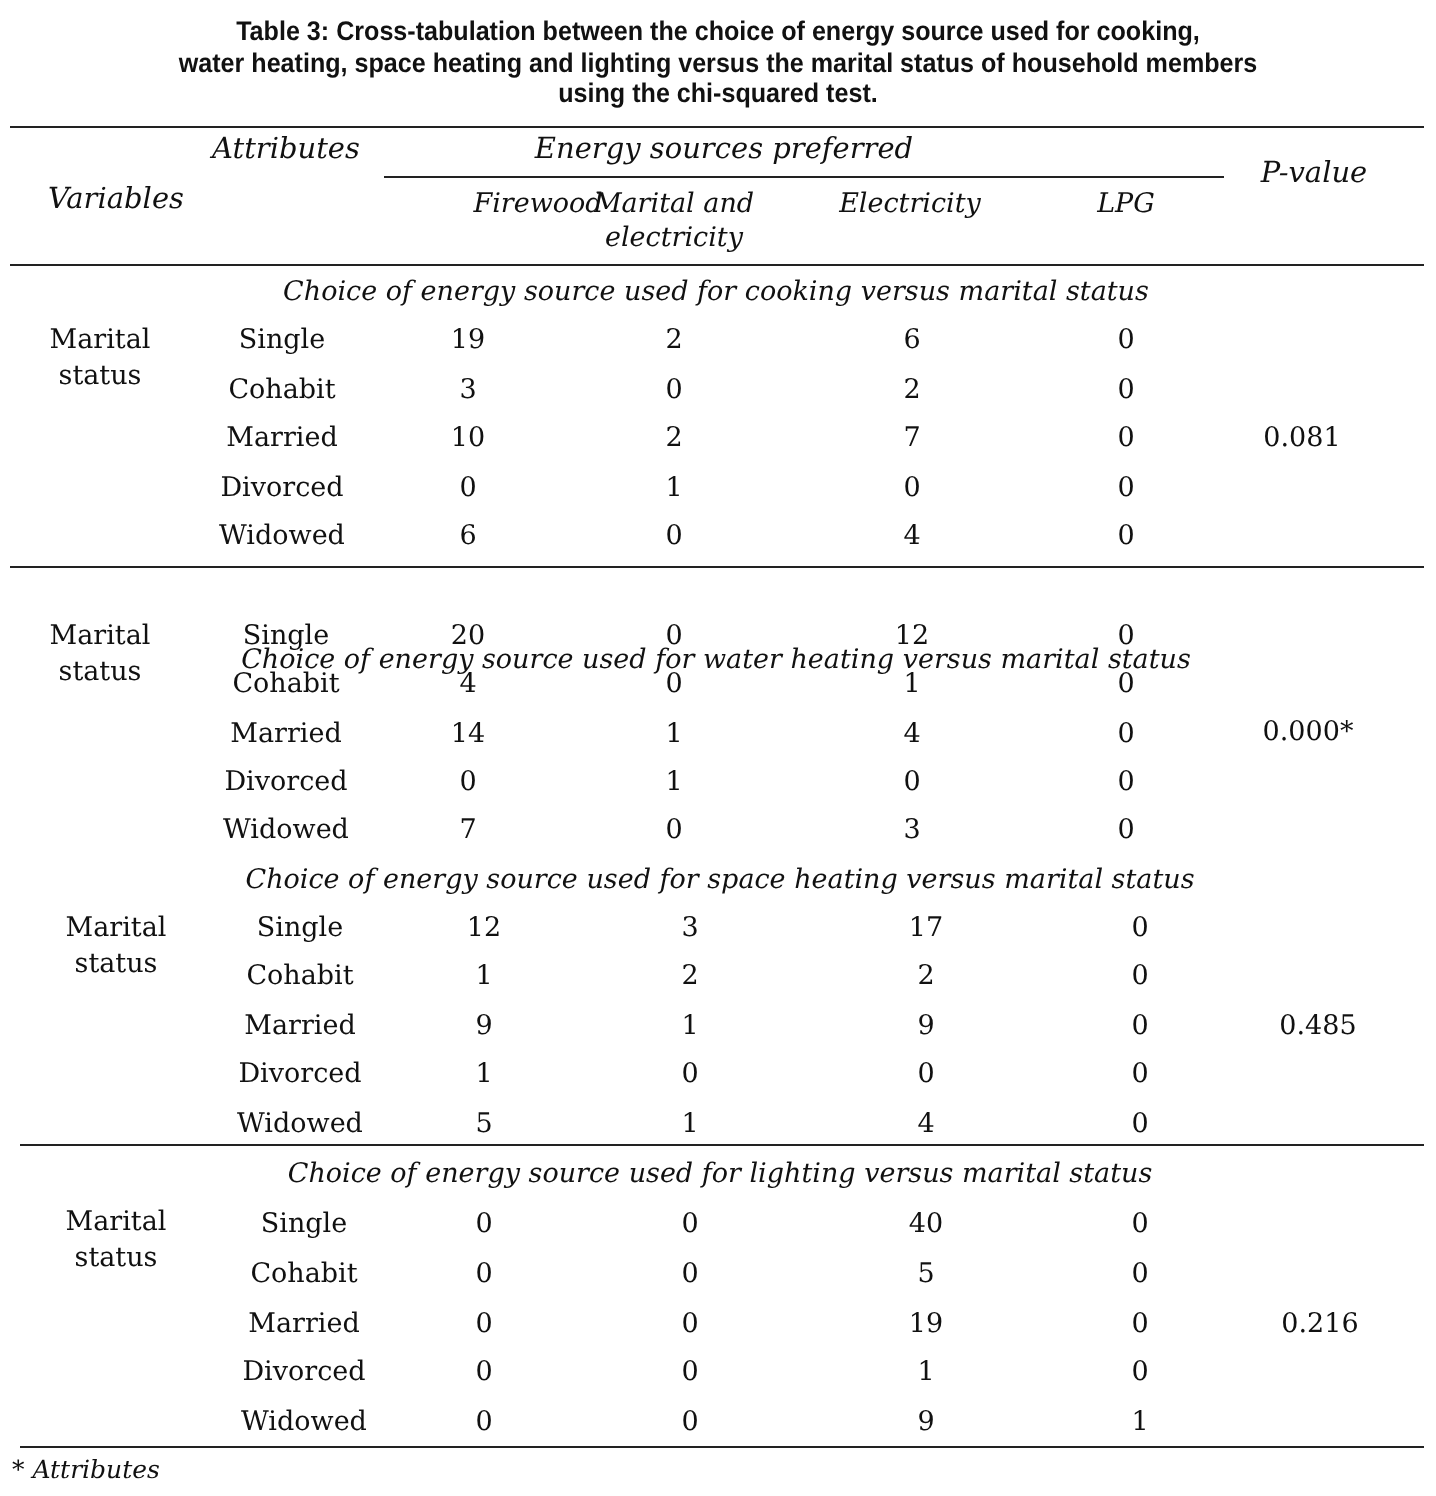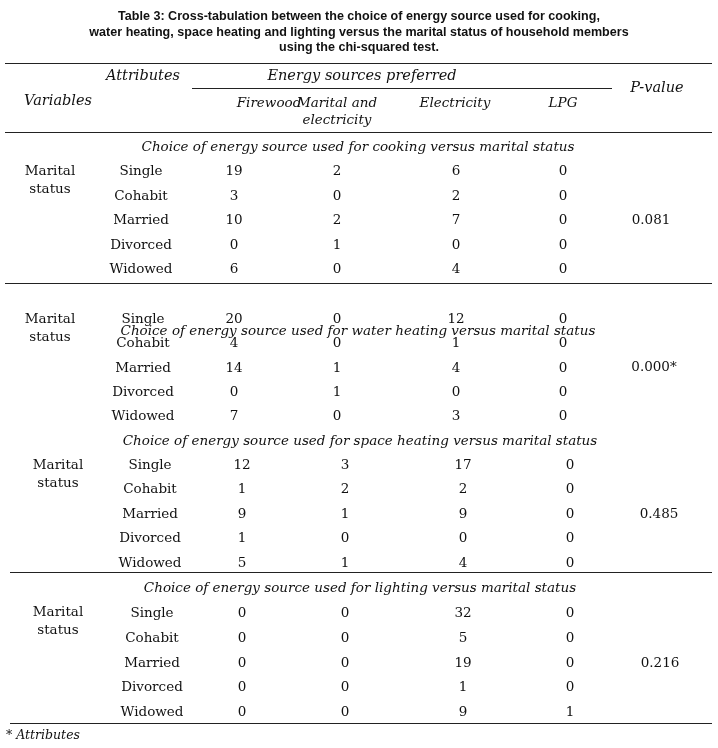--- a/index.html
+++ b/index.html
@@ -191,21 +191,21 @@
   <div class="cell" style="left:58px; top:603px;">
     <div>Marital</div>
     <div style="margin-top:2px;">status</div>
   </div>
   <div class="cell" style="left:660px; top:654px;">0.216</div>
   <div class="rows">
       <div>
         <div class="cell" style="left: 152px; top: 604px;">Single</div>
         <div class="cell" style="left: 242px; top: 604px;">0</div>
         <div class="cell" style="left: 345px; top: 604px;">0</div>
-        <div class="cell" style="left: 463px; top: 604px;">32</div>
+        <div class="cell" style="left: 463px; top: 604px;">40</div>
         <div class="cell" style="left: 570px; top: 604px;">0</div>
       </div>
       <div>
         <div class="cell" style="left: 152px; top: 628.8px;">Cohabit</div>
         <div class="cell" style="left: 242px; top: 628.8px;">0</div>
         <div class="cell" style="left: 345px; top: 628.8px;">0</div>
         <div class="cell" style="left: 463px; top: 628.8px;">5</div>
         <div class="cell" style="left: 570px; top: 628.8px;">0</div>
       </div>
       <div>

